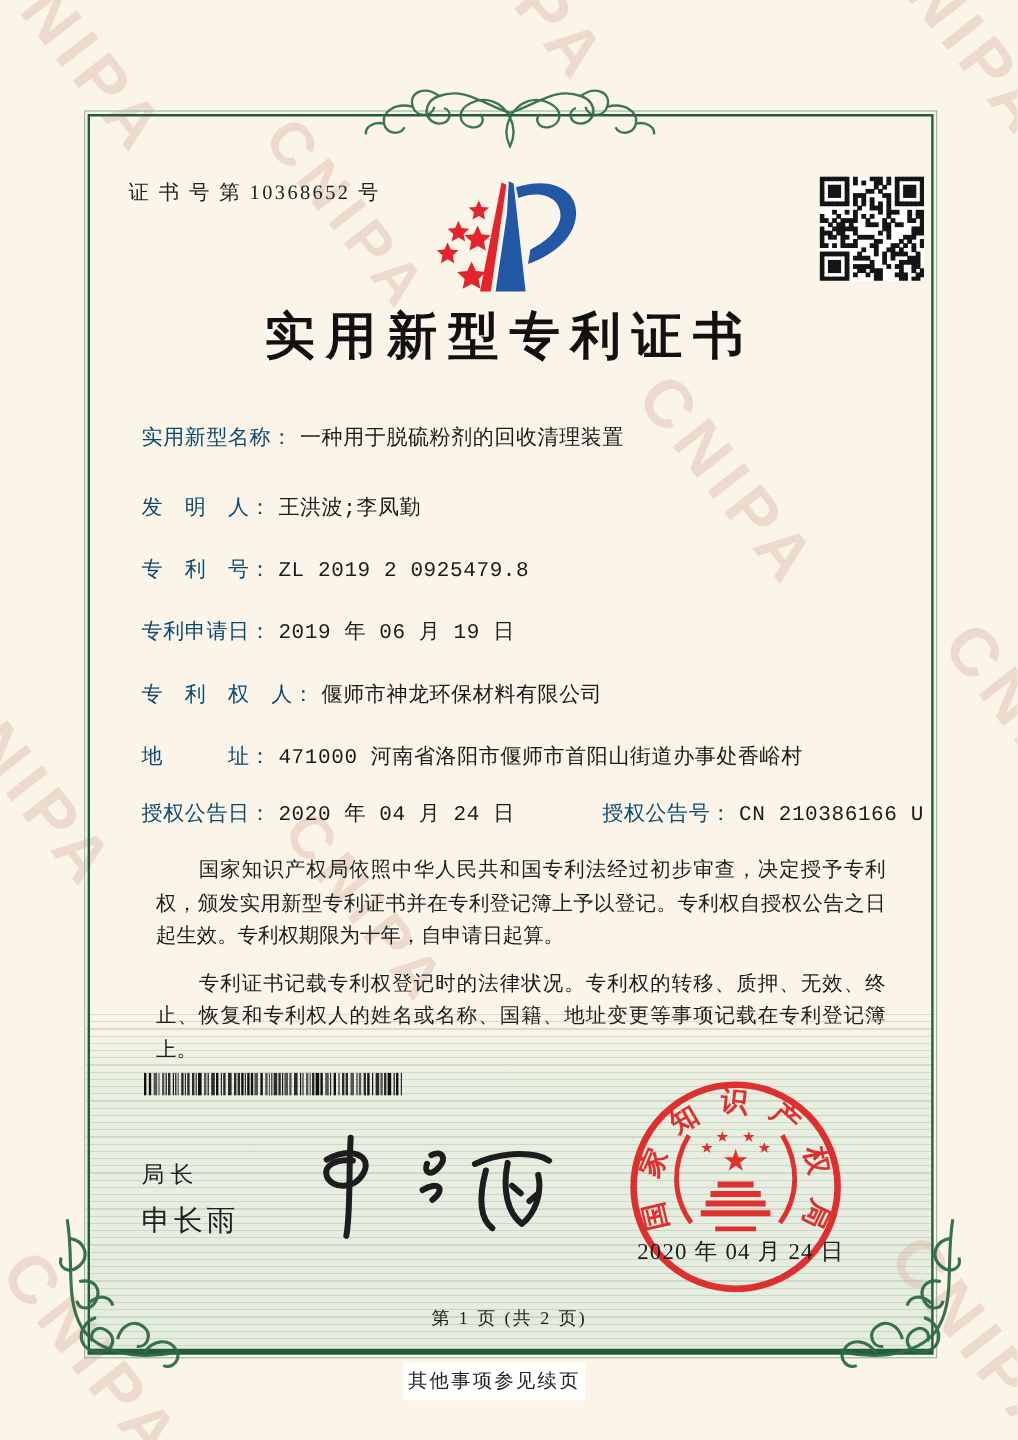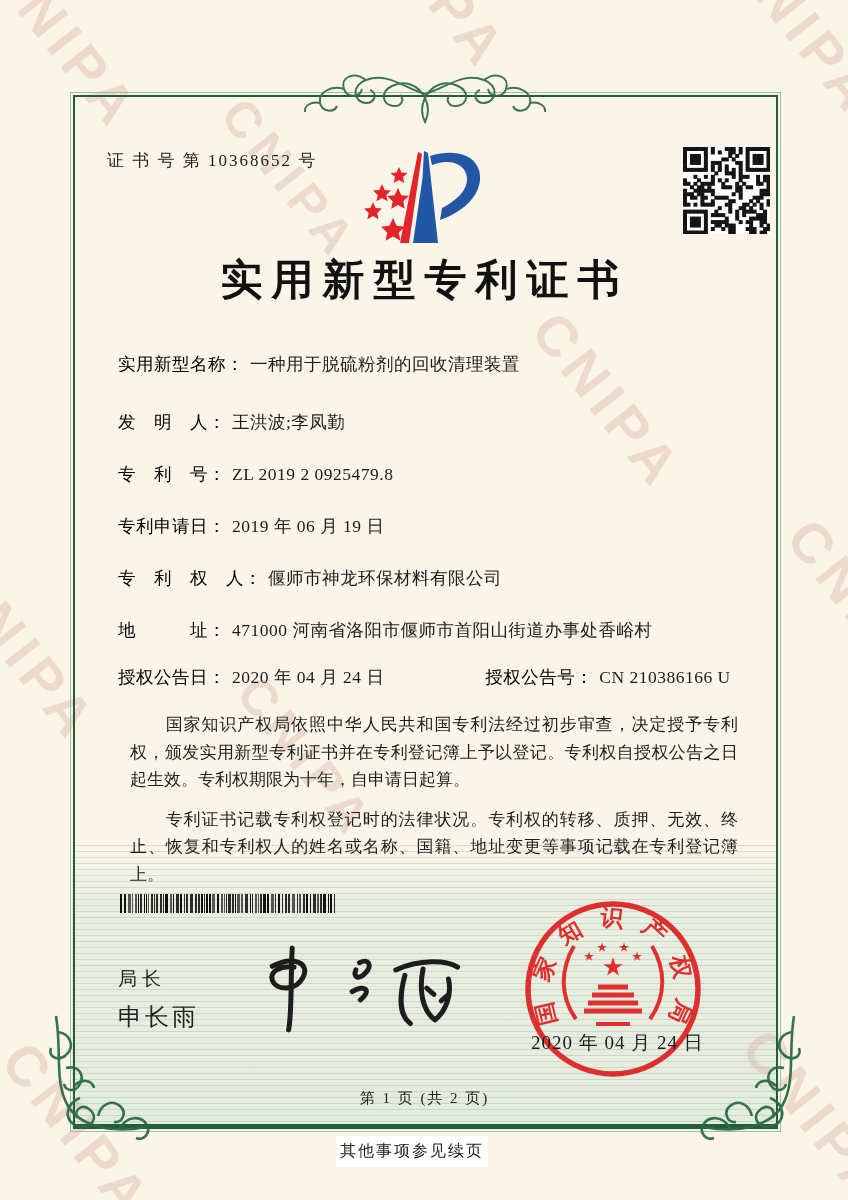--- a/index.html
+++ b/index.html
@@ -36,25 +36,25 @@
 
   
   .cert-no{position:absolute;left:107px;top:149px;z-index:5;font-size:17px;letter-spacing:2px;color:#222;}
   .logo{position:absolute;left:352px;top:138px;z-index:5;}
   .qr{position:absolute;left:683px;top:147px;z-index:5;width:87px;height:87px;background:#fff;}
   .title{position:absolute;left:70px;top:252px;width:709px;z-index:5;text-align:center;
     font-size:42px;font-weight:bold;letter-spacing:9px;color:#111;}
 
   
   .field-row{position:absolute;left:118px;z-index:5;font-size:17.5px;color:#1b1b1b;white-space:nowrap;letter-spacing:0.5px;}
-  .field-row .lbl{color:#000000;}
-  .field-row .val{margin-left:6px;}
+  .field-row .lbl{color:#0c4a6e;}
+  .field-row .val{margin-left:6px;font-family:Liberation Mono, monospace;}
   .r0{top:352px;} .r1{top:410px;} .r2{top:462px;} .r3{top:514px;}
   .r4{top:566px;} .r5{top:618px;} .r6{top:665px;}
-  .pair2{margin-left:96px;}
+  .pair2{margin-left:68px;}
 
   
   .body-text{position:absolute;left:118px;top:699px;width:632px;z-index:5;
     font-size:17px;line-height:27.5px;color:#1d1d1d;text-align:justify;}
   .body-text p{margin:12px;text-indent:2.1em;}
 
   
   .barcode{position:absolute;left:120px;top:894px;z-index:5;}
   .director-title{position:absolute;left:118px;top:966px;z-index:5;font-size:19px;letter-spacing:5px;color:#222;text-align:center;}
   .director-name{position:absolute;left:118px;top:1001px;z-index:5;font-size:24px;letter-spacing:3px;color:#222;}

